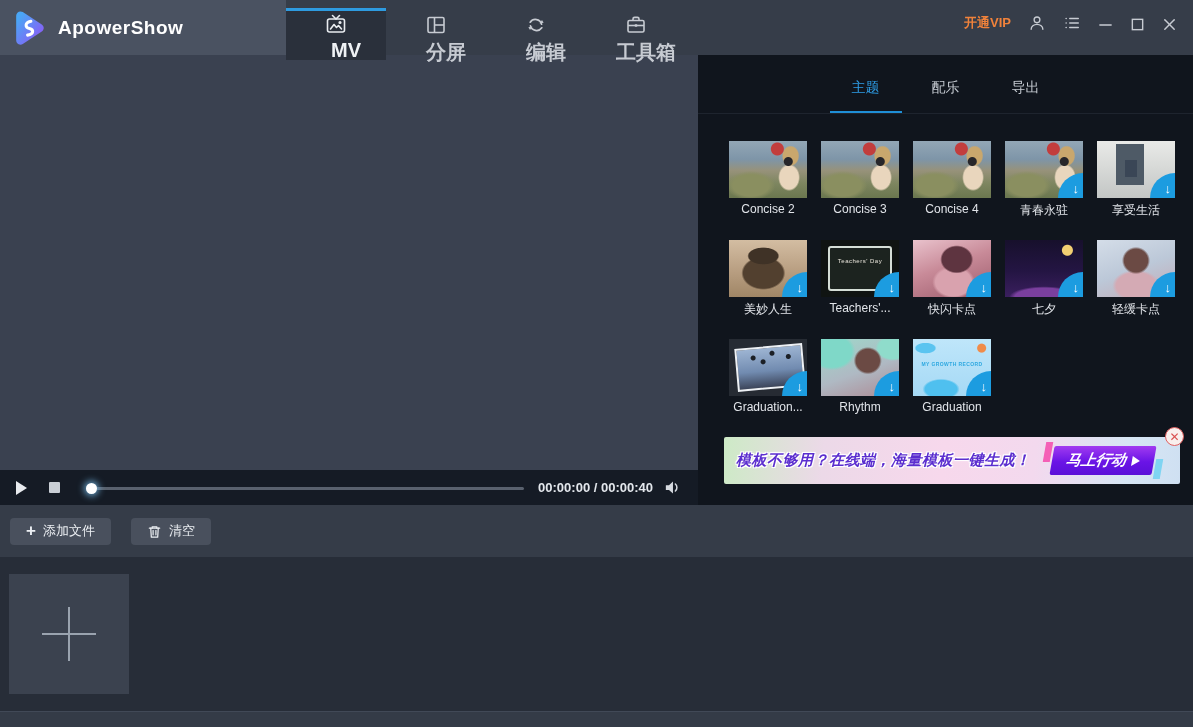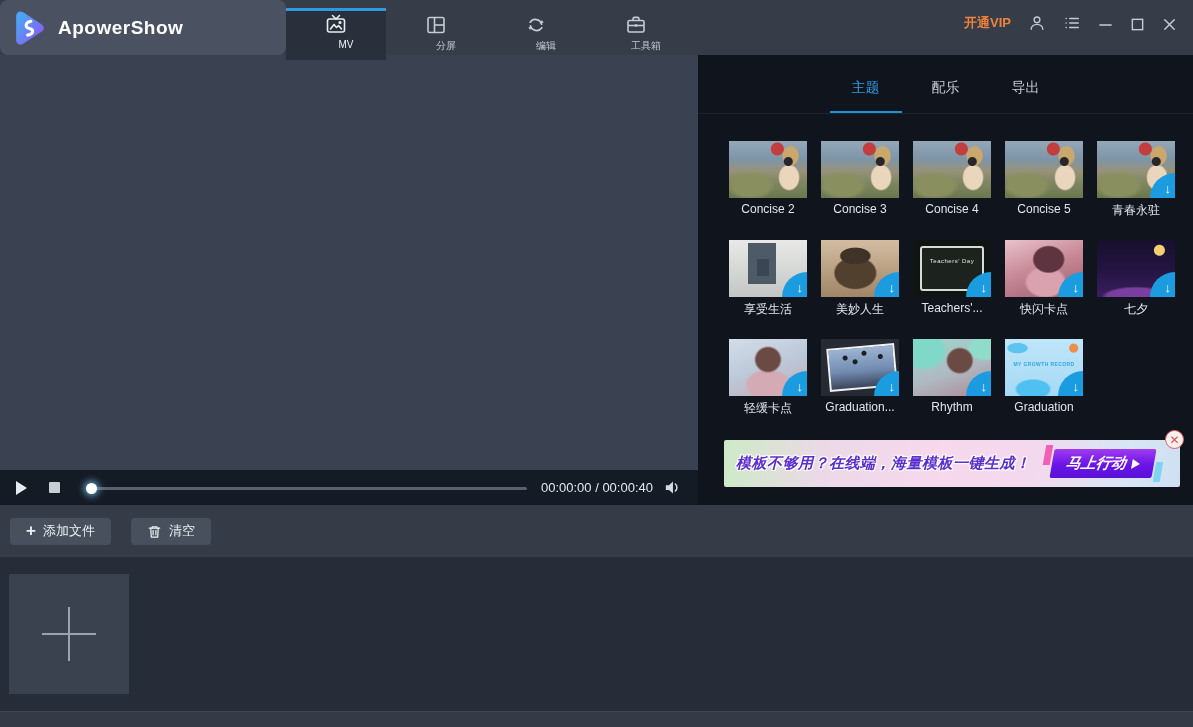--- a/index.html
+++ b/index.html
@@ -2,37 +2,37 @@
 <html><head>
 <meta charset="utf-8">
 <style>
   * { margin:0; padding:0; box-sizing:border-box; }
   html,body { background:#20262f; }
   body { font-family:"Liberation Sans","DejaVu Sans",sans-serif; }
   .app { position:relative; width:1193px; height:727px; background:#272D38; overflow:hidden; }
 
   
   .header { position:relative; display:flex; height:55px; background:#363D49; z-index:5; }
-  .brand { display:flex; align-items:center; gap:10px; width:286px; background:#4A5261; padding-left:10px;border-radius:8px; }
+  .brand { display:flex; align-items:center; gap:10px; width:286px; background:#4A5261; padding-left:10px; }
   .brand-title { color:#FFFFFF; font-size:19px; font-weight:bold; letter-spacing:.5px; }
   .main-tabs { display:flex; align-items:flex-start; }
   .main-tab { width:100px; height:52px; margin-top:8px; display:flex; flex-direction:column; align-items:center; justify-content:flex-start; gap:2px; padding-top:5px; cursor:pointer; color:#C7CBD2; }
-  .main-tab .tab-label { font-size:10px; font-weight:normal;margin-left:20px; }
+  .main-tab .tab-label { font-size:20px; font-weight:bold;margin-left:20px; }
   .main-tab.active { background:#2A303B; border-top:3px solid #2E9BE0; padding-top:2px; color:#EFF2F5; }
   .main-tab svg { stroke:#C7CBD2; }
   .main-tab.active svg { stroke:#E9ECF0; }
   .header-right { margin-left:auto; display:flex; align-items:flex-end; gap:17px; padding-right:16px; height:32px; }
   .vip { color:#F0823B; font-size:13px; font-weight:bold; cursor:pointer; }
   .hicon { display:flex; align-items:center; cursor:pointer; }
 
   
   .content { display:flex; height:450px; }
   .left-col { width:698px; display:flex; flex-direction:column; }
   .preview { height:415px; background:#3A4150; }
-  .transport { height:35px; background:#151B25; display:flex; align-items:center; padding:0 16px; gap:0; }
+  .transport { height:35px; background:#151B25; display:flex; align-items:center; padding:0 16px; gap:0;font-weight:bold; }
   .play-btn { width:0; height:0; border-left:11px solid #E8EBEF; border-top:7px solid transparent; border-bottom:7px solid transparent; cursor:pointer; }
   .stop-btn { width:11px; height:11px; background:#C9CED5; border-radius:1px; margin-left:22px; cursor:pointer; }
   .slider { position:relative; flex:1; height:14px; margin-left:26px; margin-right:14px; cursor:pointer; }
   .slider-track { position:absolute; top:6px; left:0; right:0; height:3px; background:#59616E; border-radius:2px; }
   .slider-thumb { position:absolute; top:2px; left:0px; width:11px; height:11px; border-radius:50%; background:#FFFFFF; box-shadow:0 0 7px 2px rgba(130,205,255,.75); cursor:pointer; }
   .time-display { color:#E3E7EC; font-size:13px; white-space:nowrap; }
   .volume { margin-left:10px; display:flex; align-items:center; cursor:pointer; }
 
   
   .right-panel { flex:1; background:#10151D; display:flex; flex-direction:column; }
@@ -276,24 +276,20 @@
           <div class="theme-label">Concise 2</div>
         </div>
         <div class="theme-item">
           <div class="thumb art-car"></div>
           <div class="theme-label">Concise 3</div>
         </div>
         <div class="theme-item">
           <div class="thumb art-car"></div>
           <div class="theme-label">Concise 4</div>
         </div>
-        <div class="theme-item">
-          <div class="thumb art-car"></div>
-          <div class="theme-label">Concise 5</div>
-        </div>
 
         <div class="theme-item">
           <div class="thumb art-car">
             <span class="dl-badge"></span>
           </div>
           <div class="theme-label">青春永驻</div>
         </div>
         <div class="theme-item">
           <div class="thumb art-indoor">
             <span class="dl-badge"></span>

